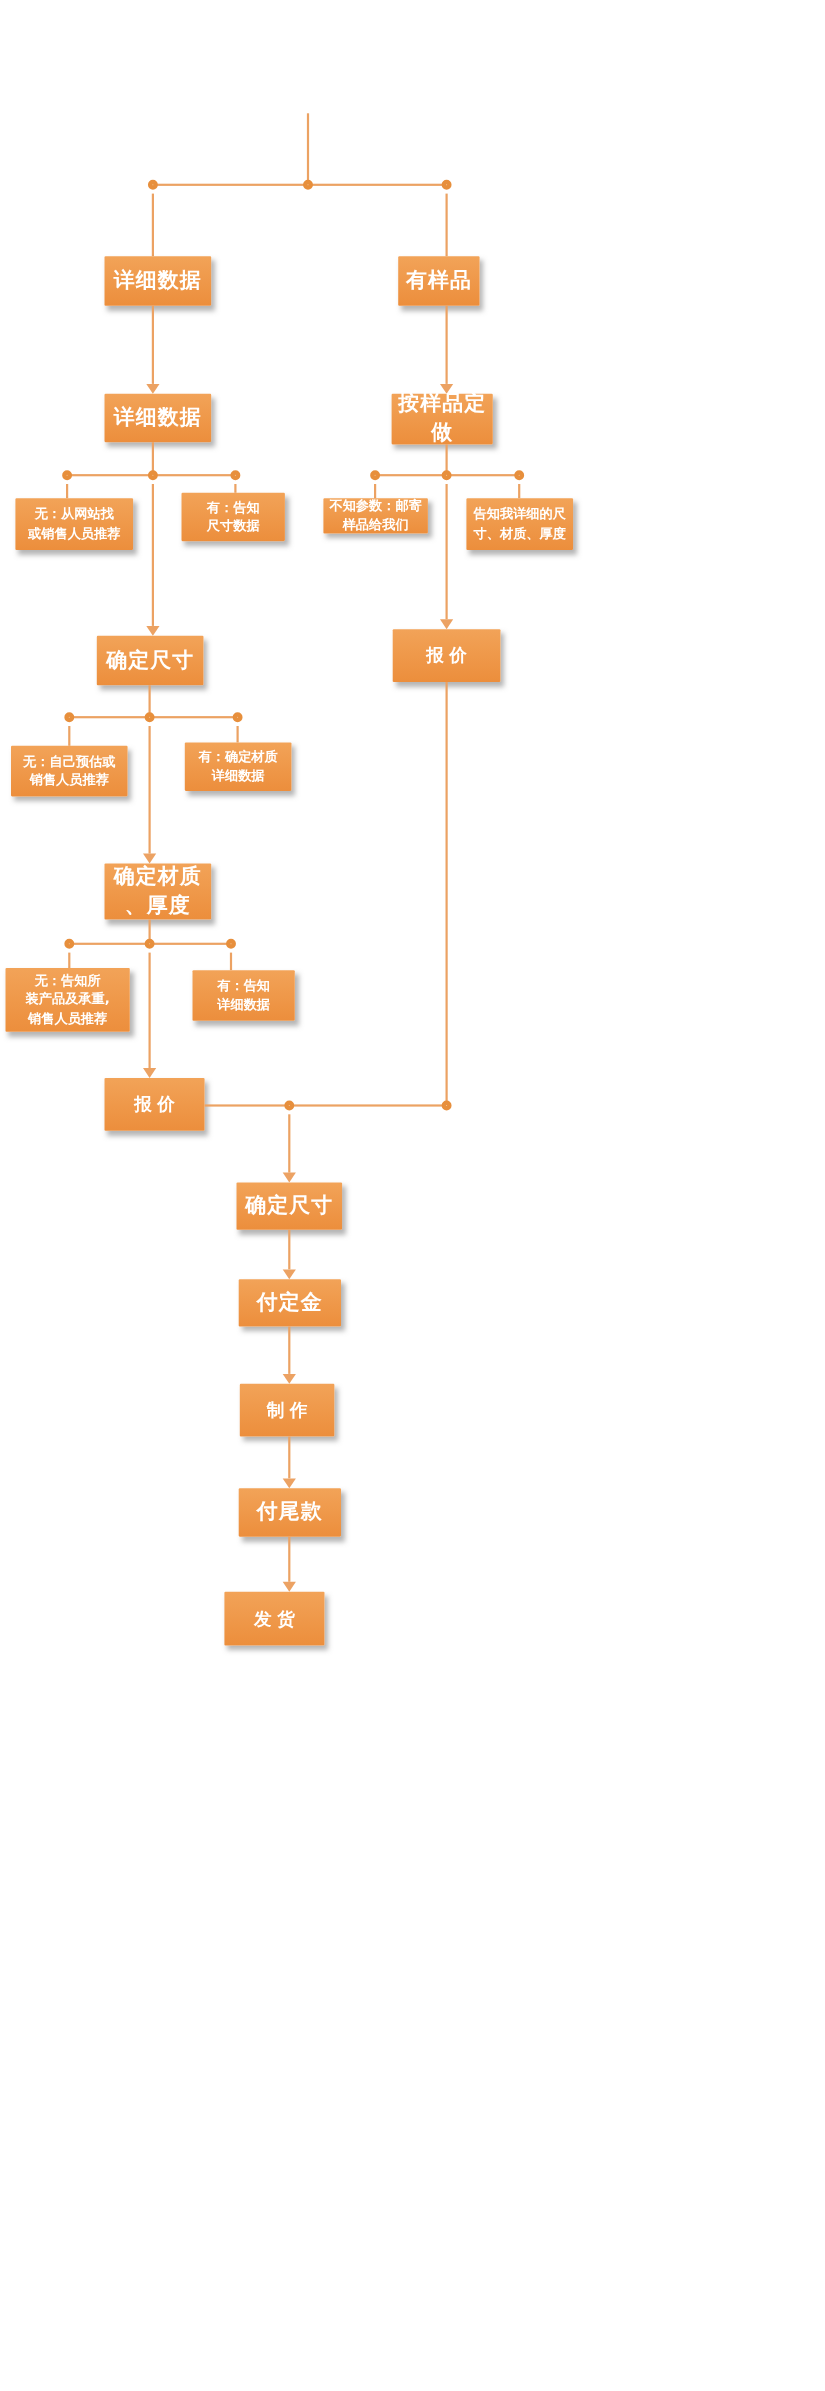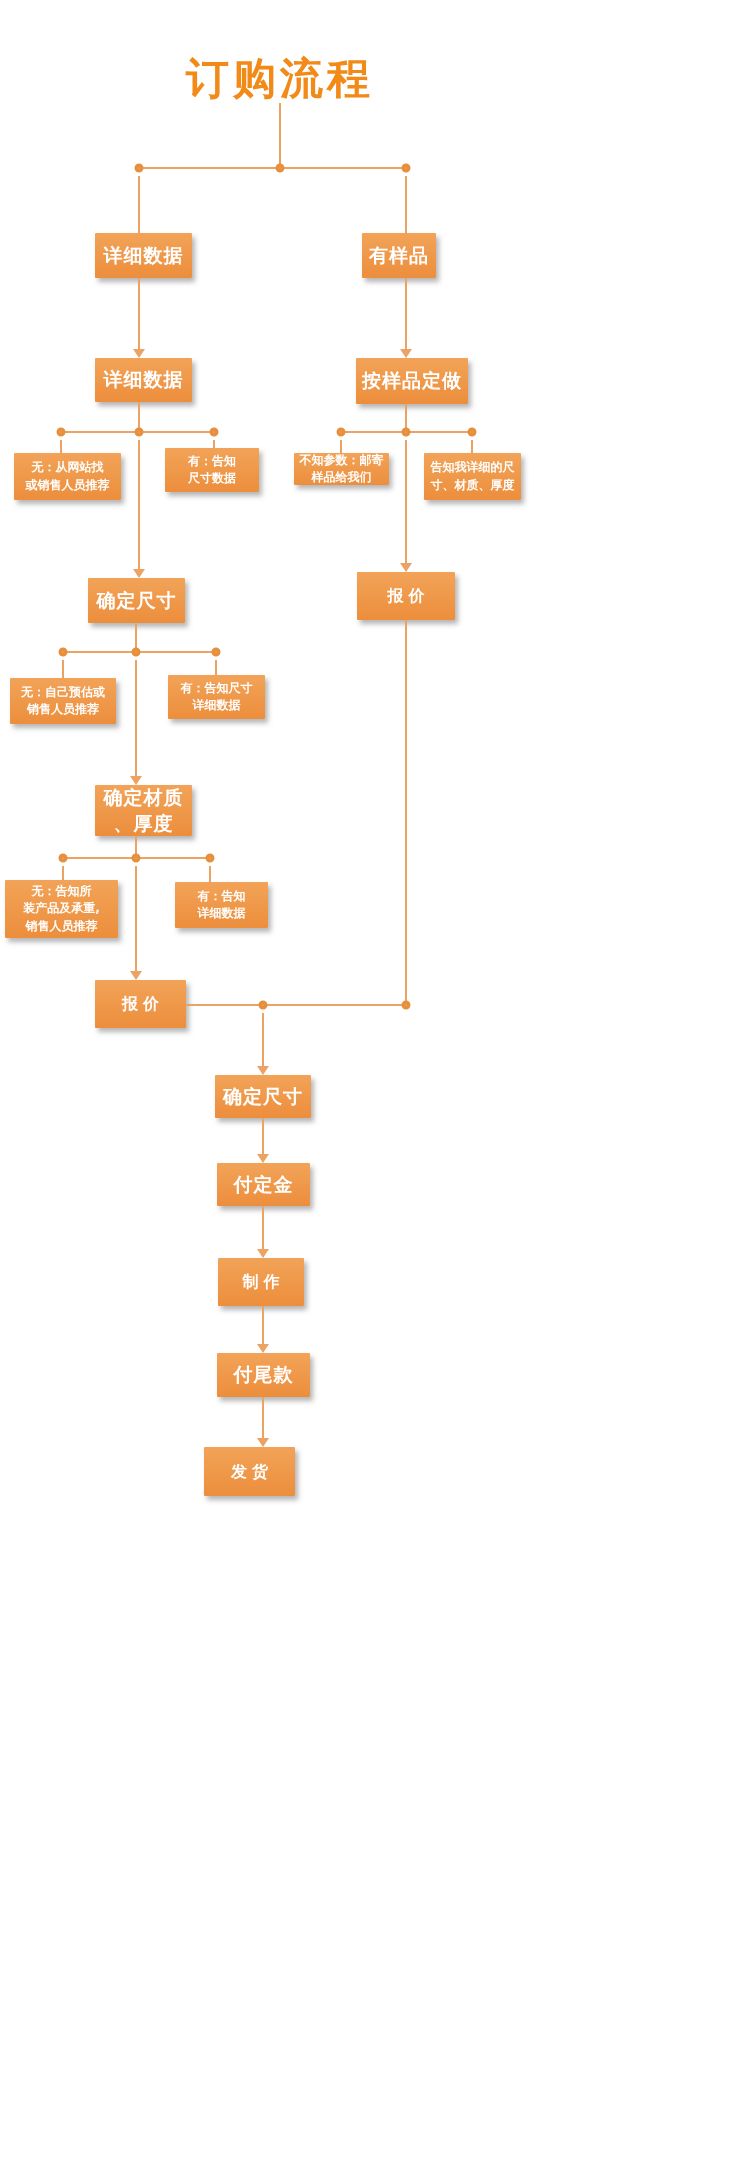--- a/index.html
+++ b/index.html
@@ -21,40 +21,39 @@
          background:var(--dot-fill,#F6CA9B); border-radius:50%; transform:translate(-50%,-50%); }
   .arrow { position:absolute; width:0; height:0; border-left:6px solid transparent;
            border-right:6px solid transparent; border-top:9px solid var(--line,#ECA263);
            transform:translateX(-50%); }
 </style>
 </head>
 <body>
 
 <div class="canvas">
 
-  <div class="title">订购流程</div>
 
   <div class="vline" style="left:279px;top:103px;height:64px"></div>
   <div class="hline" style="left:138px;top:167px;width:268px"></div>
   <div class="dot" style="left:139px;top:168px"></div>
   <div class="dot" style="left:280px;top:168px"></div>
   <div class="dot" style="left:406px;top:168px"></div>
   <div class="vline" style="left:138px;top:176px;height:57px"></div>
   <div class="vline" style="left:405px;top:176px;height:57px"></div>
 
   <div class="box mid" style="left:95px;top:233px;width:97px;height:45px">详细数据</div>
   <div class="box mid" style="left:362px;top:233px;width:74px;height:45px">有样品</div>
 
   <div class="vline" style="left:138px;top:278px;height:71px"></div>
   <div class="arrow" style="left:139px;top:349px"></div>
   <div class="vline" style="left:405px;top:278px;height:71px"></div>
   <div class="arrow" style="left:406px;top:349px"></div>
 
   <div class="box mid" style="left:95px;top:358px;width:97px;height:44px">详细数据</div>
-  <div class="box mid" style="left:356px;top:358px;width:112px;height:46px">按样品定做</div>
+  <div class="box mid" style="left:356px;top:358px;width:92px;height:46px">按样品定做</div>
 
   <div class="vline" style="left:138px;top:402px;height:30px"></div>
   <div class="hline" style="left:60px;top:431px;width:154px"></div>
   <div class="dot" style="left:61px;top:432px"></div>
   <div class="dot" style="left:139px;top:432px"></div>
   <div class="dot" style="left:214px;top:432px"></div>
   <div class="vline" style="left:60px;top:440px;height:13px"></div>
   <div class="vline" style="left:213px;top:440px;height:8px"></div>
   <div class="box small" style="left:14px;top:453px;width:107px;height:47px">无：从网站找
 或销售人员推荐</div>
@@ -83,21 +82,21 @@
 
   <div class="vline" style="left:135px;top:623px;height:29px"></div>
   <div class="hline" style="left:62px;top:651px;width:155px"></div>
   <div class="dot" style="left:63px;top:652px"></div>
   <div class="dot" style="left:136px;top:652px"></div>
   <div class="dot" style="left:216px;top:652px"></div>
   <div class="vline" style="left:62px;top:660px;height:18px"></div>
   <div class="vline" style="left:215px;top:660px;height:15px"></div>
   <div class="box small" style="left:10px;top:678px;width:106px;height:46px">无：自己预估或
 销售人员推荐</div>
-  <div class="box small" style="left:168px;top:675px;width:97px;height:44px">有：告知尺寸
+  <div class="box small" style="left:168px;top:675px;width:97px;height:44px">有：确定材质
 详细数据</div>
   <div class="vline" style="left:135px;top:660px;height:116px"></div>
   <div class="arrow" style="left:136px;top:776px"></div>
 
   <div class="box mid" style="left:95px;top:785px;width:97px;height:51px">确定材质
 、厚度</div>
 
   <div class="vline" style="left:135px;top:836px;height:22px"></div>
   <div class="hline" style="left:62px;top:857px;width:149px"></div>
   <div class="dot" style="left:63px;top:858px"></div>

